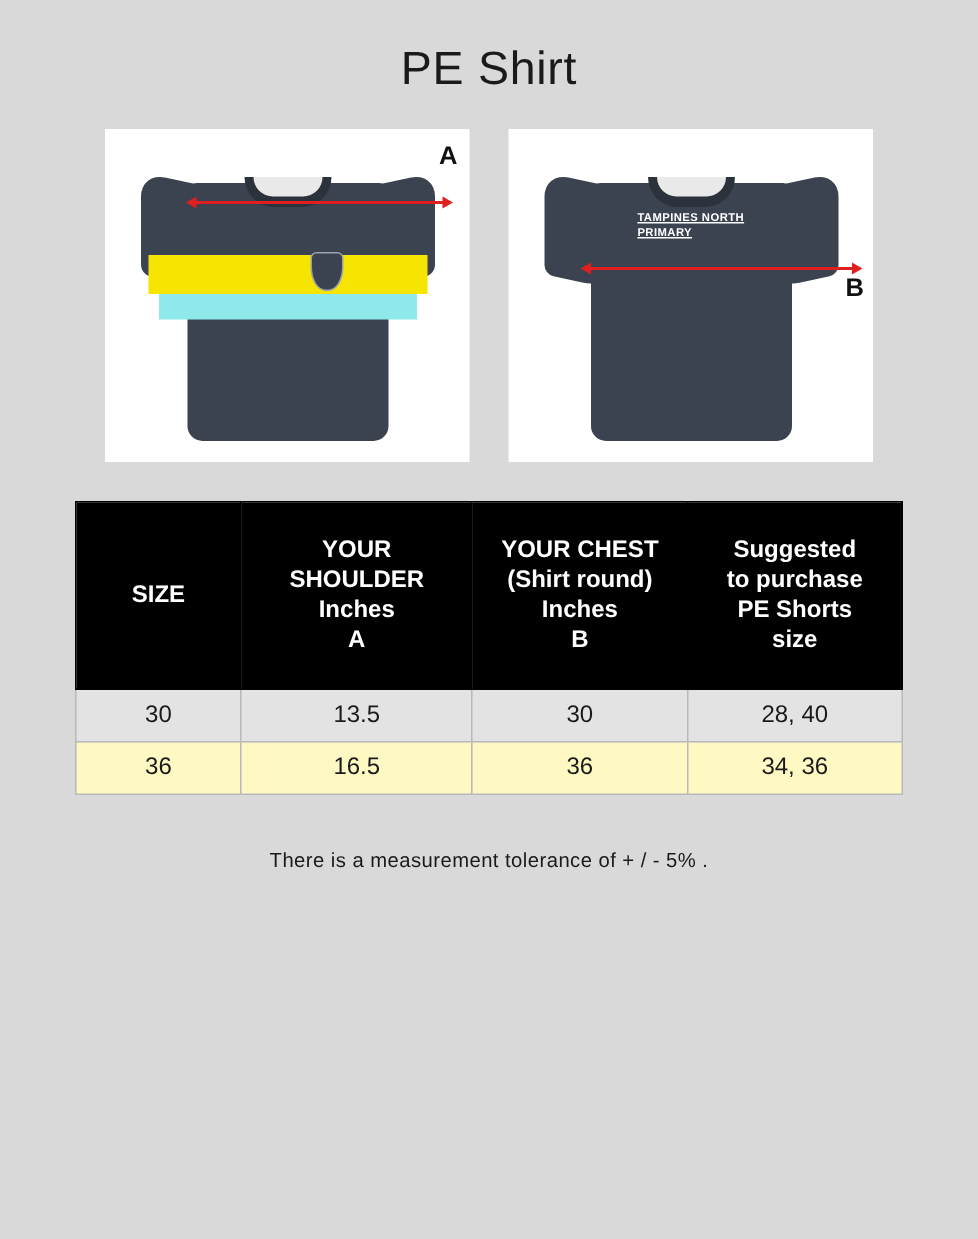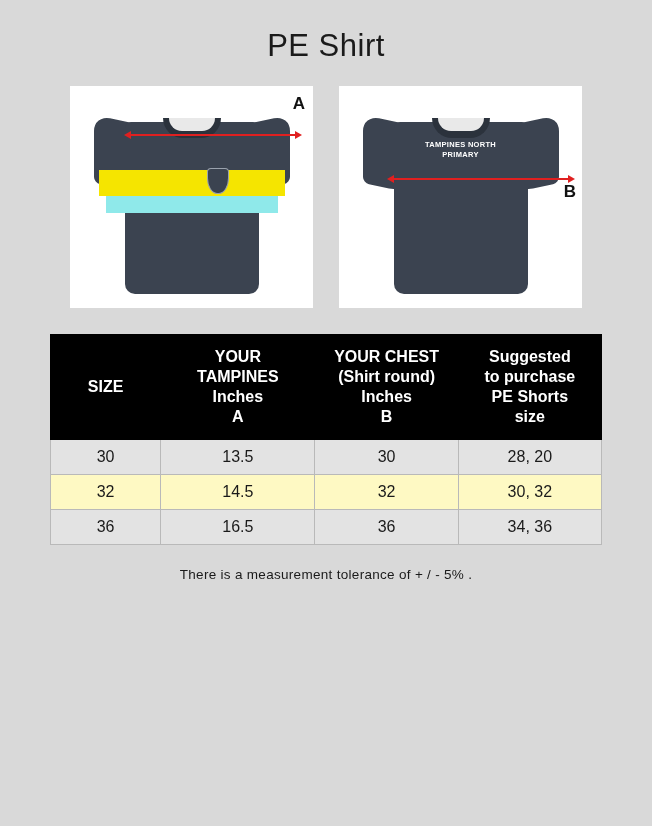--- a/index.html
+++ b/index.html
@@ -128,24 +128,24 @@
     border: 1px solid #9aa2ad;
   }
   .school-text {
     position: absolute;
     left: 50%;
     top: 40px;
     transform: translateX(-50%);
     color: #ffffff;
     font-size: 7.5px;
     font-weight: bold;
-    text-align: center;
     line-height: 10px;
     letter-spacing: 0.3px;
     white-space: pre-line;
+    text-decoration: underline;
   }
 
   
   .arrow {
     position: absolute;
     height: 2px;
     background: #e02020;
   }
   .arrow::before, .arrow::after {
     content: "";
@@ -183,21 +183,21 @@
   table {
     border-collapse: collapse;
     width: 100%;
     table-layout: fixed;
   }
   thead th {
     background: #000000;
     color: #ffffff;
     font-size: 16px;
     font-weight: bold;
-    padding: 12px 4px;
+    padding: 22px 4px;
     border: 1px solid #000;
     vertical-align: middle;
     line-height: 20px;
   }
   thead th .hdr-line { display: block; }
   tbody td {
     text-align: center;
     font-size: 16px;
     color: #1a1a1a;
     padding: 8px 4px;
@@ -210,21 +210,21 @@
   col.c1 { width: 20%; }
   col.c2 { width: 28%; }
   col.c3 { width: 26%; }
   col.c4 { width: 26%; }
 
   
   .footnote {
     text-align: center;
     font-size: 13.5px;
     color: #1a1a1a;
-    margin-top: 22px;
+    margin-top: 36px;
     letter-spacing: 0.3px;
   }
 </style>
 </head>
 <body>
 
 <div class="page">
 
   <div class="title">PE Shirt</div>
 
@@ -269,21 +269,21 @@
           <col class="c3">
           <col class="c4">
       </colgroup>
       <thead>
         <tr>
           <th>
             <span class="hdr-line">SIZE</span>
           </th>
           <th>
             <span class="hdr-line">YOUR</span>
-            <span class="hdr-line">TAMPINES</span>
+            <span class="hdr-line">SHOULDER</span>
             <span class="hdr-line">Inches</span>
             <span class="hdr-line">A</span>
           </th>
           <th>
             <span class="hdr-line">YOUR CHEST</span>
             <span class="hdr-line">(Shirt round)</span>
             <span class="hdr-line">Inches</span>
             <span class="hdr-line">B</span>
           </th>
           <th>
@@ -292,27 +292,21 @@
             <span class="hdr-line">PE Shorts</span>
             <span class="hdr-line">size</span>
           </th>
         </tr>
       </thead>
       <tbody>
         <tr>
           <td>30</td>
           <td>13.5</td>
           <td>30</td>
-          <td>28, 20</td>
-        </tr>
-        <tr>
-          <td>32</td>
-          <td>14.5</td>
-          <td>32</td>
-          <td>30, 32</td>
+          <td>28, 40</td>
         </tr>
         <tr>
           <td>36</td>
           <td>16.5</td>
           <td>36</td>
           <td>34, 36</td>
         </tr>
       </tbody>
     </table>
   </div>

